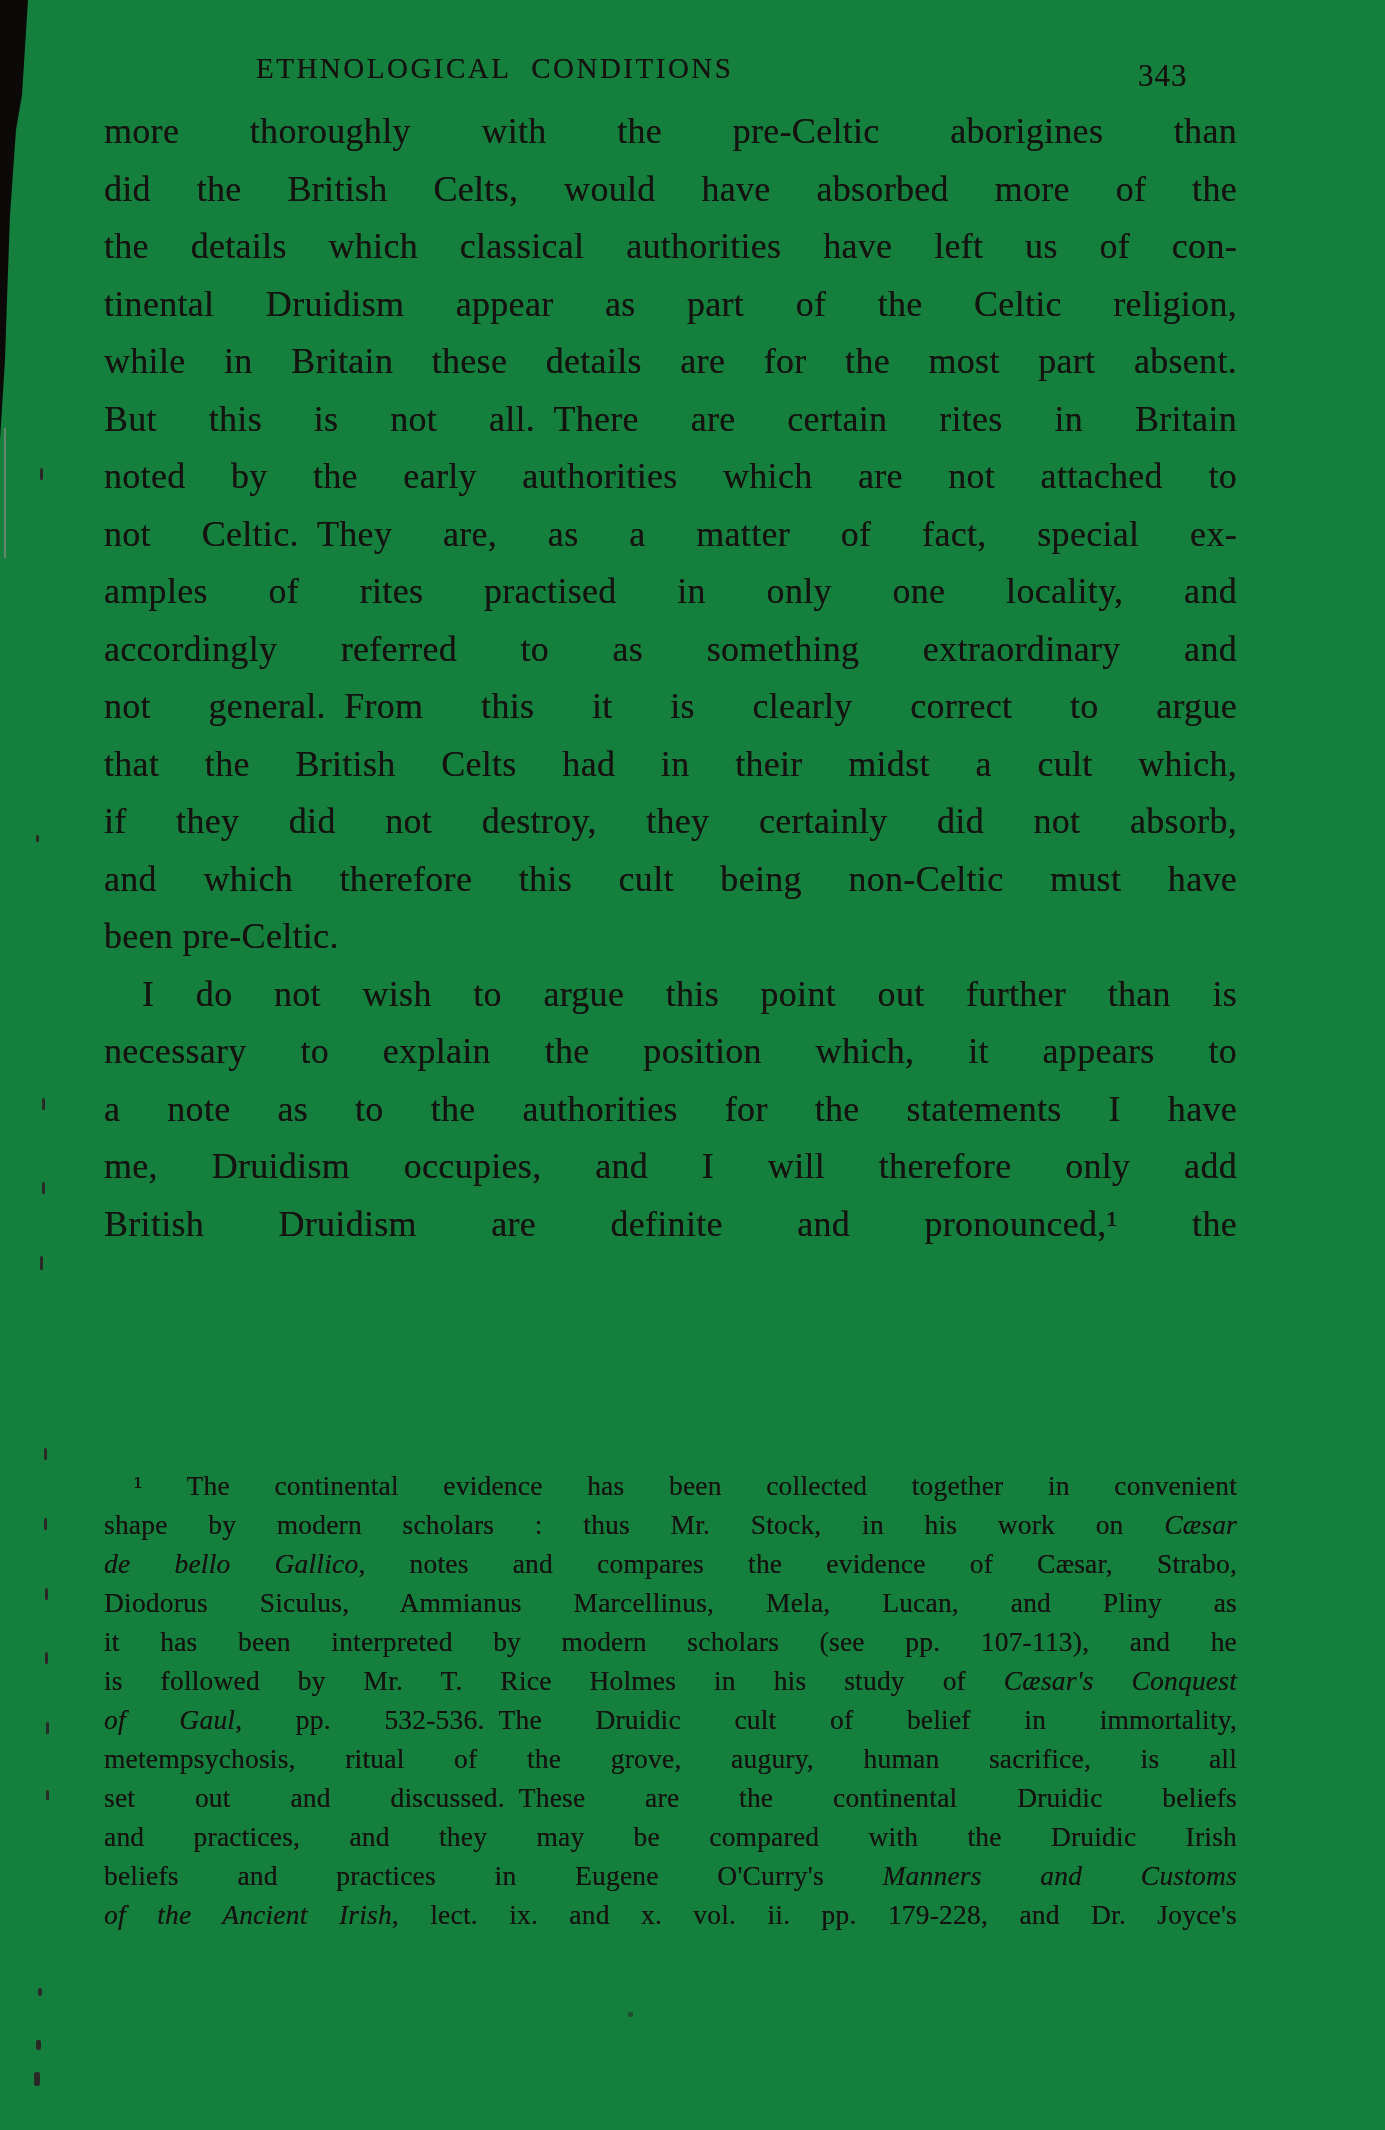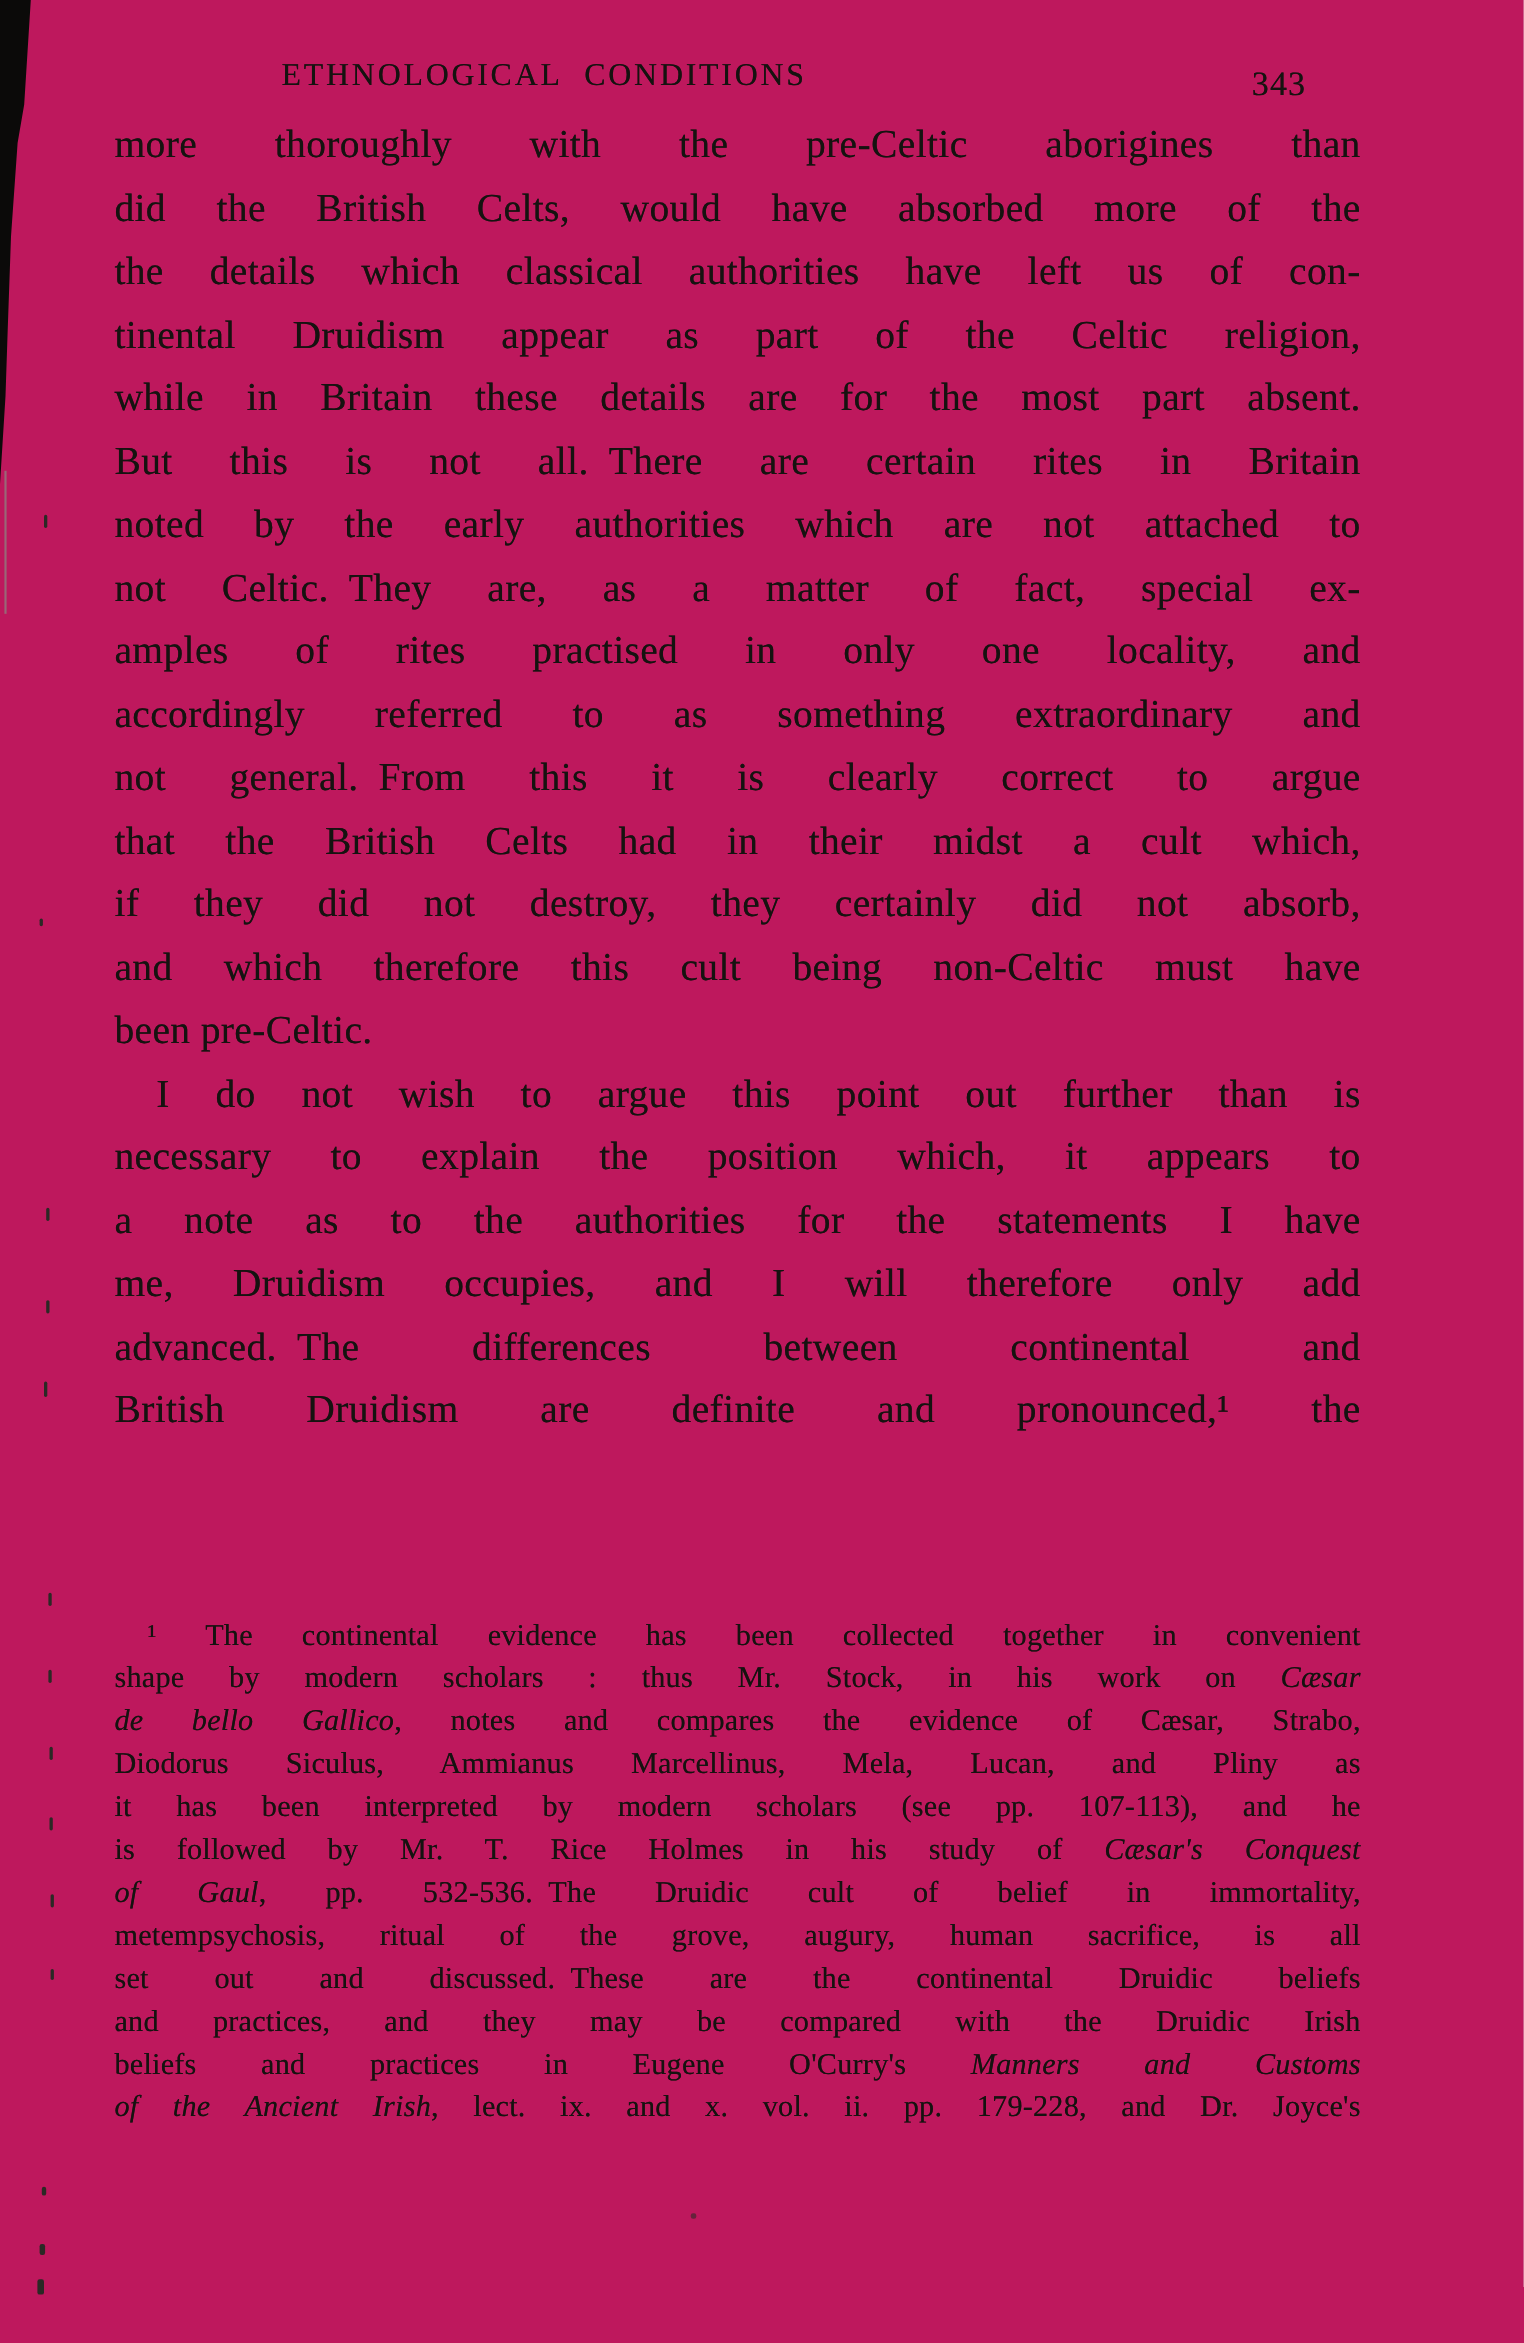--- a/index.html
+++ b/index.html
@@ -4,21 +4,21 @@
 <style>
   html, body { margin: 0; padding: 0; }
   body {
     width: 1385px; height: 2130px;
     background: #e8e6e1;
     font-family: "Liberation Serif", "DejaVu Serif", serif;
   }
   .page {
     position: relative;
     width: 1385px; height: 2130px;
-    background: #be185d;
+    background: #15803d;
     color: #151310;
     overflow: hidden;
     text-shadow: 0 0 0.5px rgba(21,19,16,0.75);
   }
 
   
   .running-header {
     position: absolute;
     left: 256px; top: 52px;
     font-size: 29px;
@@ -135,21 +135,20 @@
       <div class="line">that the British Celts had in their midst a cult which,</div>
       <div class="line">if they did not destroy, they certainly did not absorb,</div>
       <div class="line">and which therefore this cult being non-Celtic must have</div>
       <div class="line short">been pre-Celtic.</div>
     </div>
     <div>
       <div class="line indent">I do not wish to argue this point out further than is</div>
       <div class="line">necessary to explain the position which, it appears to</div>
       <div class="line">a note as to the authorities for the statements I have</div>
       <div class="line">me, Druidism occupies, and I will therefore only add</div>
-      <div class="line">advanced. The differences between continental and</div>
       <div class="line">British Druidism are definite and pronounced,¹ the</div>
     </div>
   </div>
 
   <div class="footnote">
     <div class="fline indent">¹ The continental evidence has been collected together in convenient</div>
     <div class="fline">shape by modern scholars : thus Mr. Stock, in his work on <i>Cæsar</i></div>
     <div class="fline"><i>de bello Gallico</i>, notes and compares the evidence of Cæsar, Strabo,</div>
     <div class="fline">Diodorus Siculus, Ammianus Marcellinus, Mela, Lucan, and Pliny as</div>
     <div class="fline">it has been interpreted by modern scholars (see pp. 107-113), and he</div>

